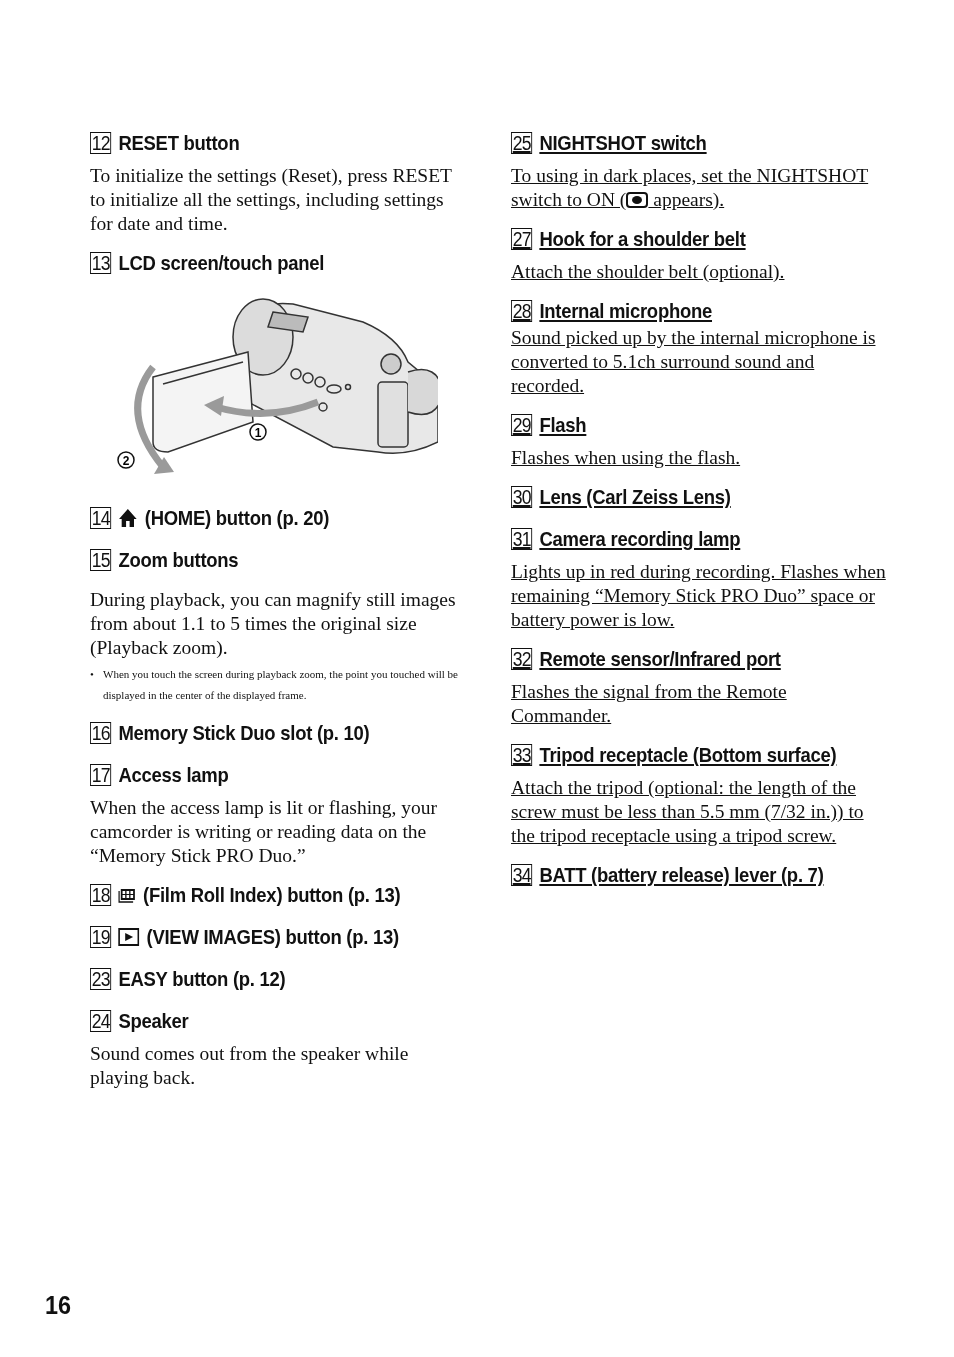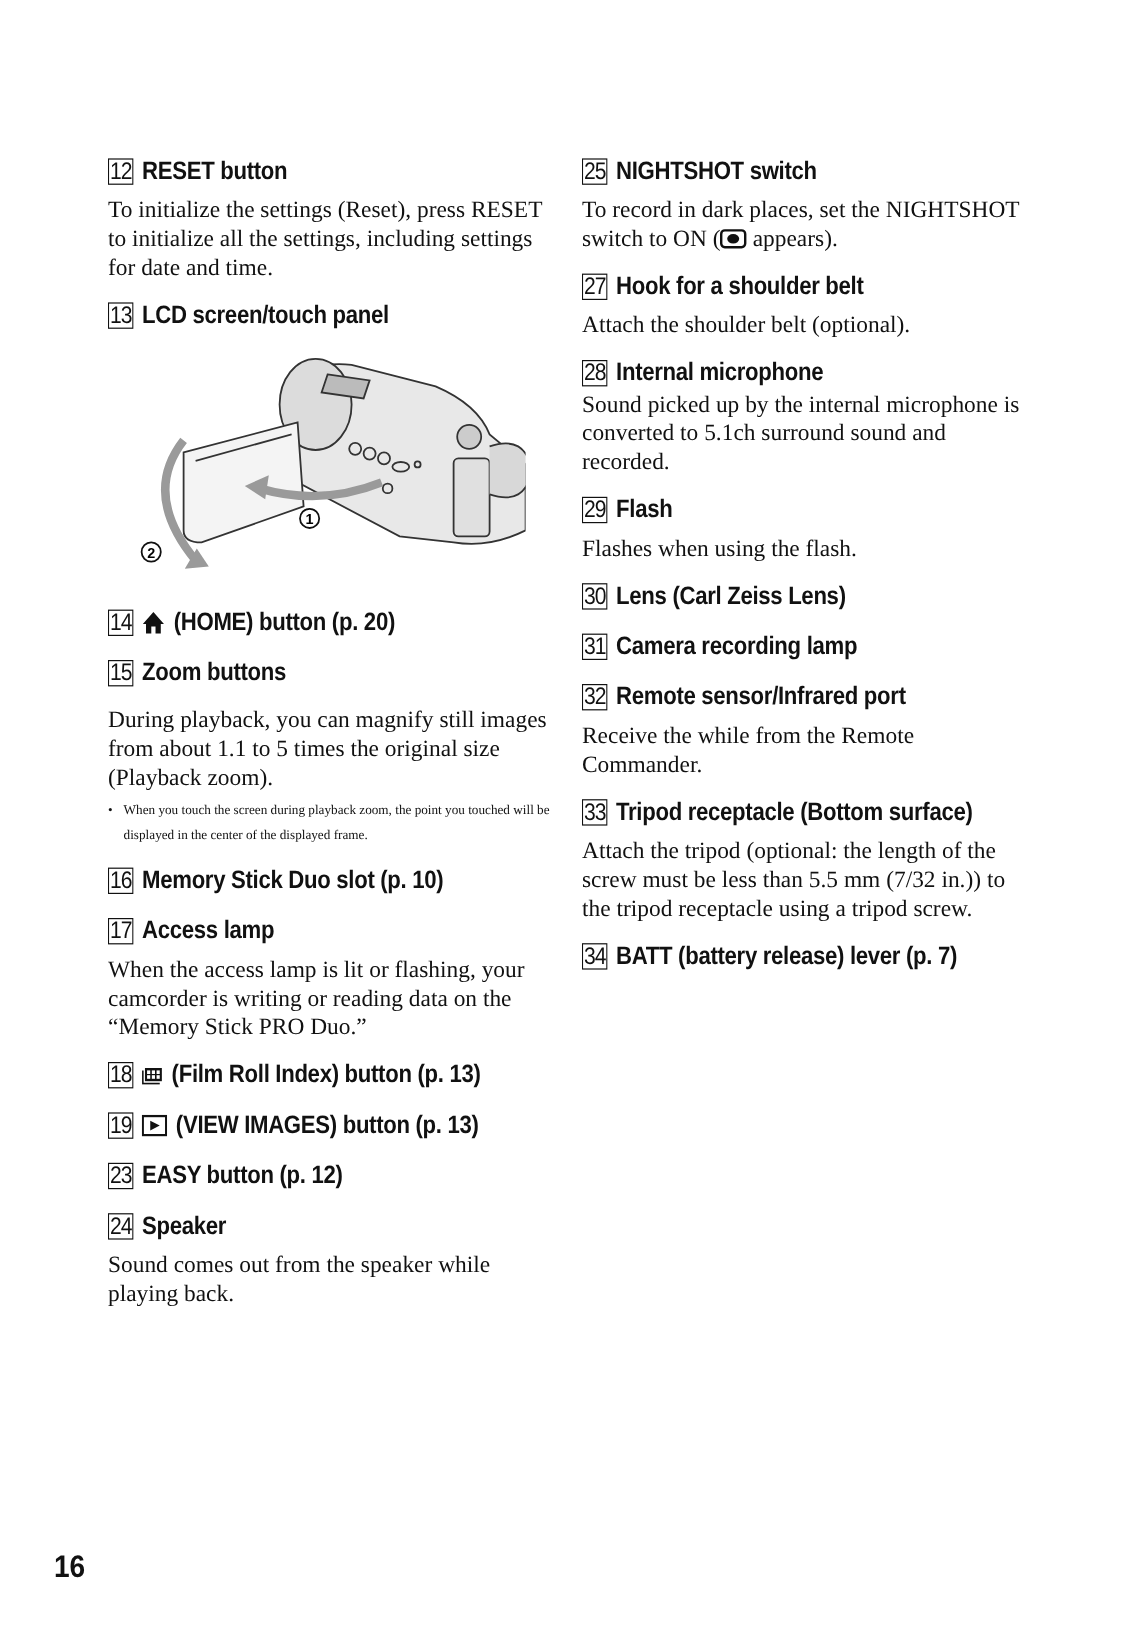--- a/index.html
+++ b/index.html
@@ -1,19 +1,19 @@
 <!DOCTYPE html>
 <html><head>
 <meta charset="utf-8">
 <style>
   html, body { margin: 0; padding: 0; background: #ffffff; }
   body { width: 954px; height: 1357px; position: relative; overflow: hidden; color: #111; }
   .col { position: absolute; top: 128px; }
   .col-left { left: 90px; width: 375px; }
-  .col-right { left: 485px; width: 380px; }
+  .col-right { left: 511px; width: 380px; text-decoration: underline; }
   .item { margin-bottom: 12px; }
   .head {
     font-family: "Liberation Sans", sans-serif; font-weight: bold;
     font-size: 21px; line-height: 30px; letter-spacing: -0.3px;
     transform: scaleX(0.88); transform-origin: left center; white-space: nowrap;
     display: flex; align-items: center;
   }
   .num {
     display: inline-block; border: 1px solid #111; font-weight: normal;
     font-size: 20px; line-height: 20px; padding: 0 1px; margin-right: 8px;
@@ -172,21 +172,21 @@
   </div>
 </div>
 
 <div class="col col-right">
 
   <div class="item">
     <div class="head">
         <span class="num">25</span>
         <span>NIGHTSHOT switch</span>
       </div>
-    <div class="body"><span>To record in dark places, set the NIGHTSHOT switch to ON (</span><span class="nightshot-icon"></span><span> appears).</span></div>
+    <div class="body"><span>To using in dark places, set the NIGHTSHOT switch to ON (</span><span class="nightshot-icon"></span><span> appears).</span></div>
   </div>
 
   <div class="item">
     <div class="head">
         <span class="num">27</span>
         <span>Hook for a shoulder belt</span>
       </div>
     <div class="body">Attach the shoulder belt (optional).</div>
   </div>
 
@@ -211,28 +211,29 @@
         <span class="num">30</span>
         <span>Lens (Carl Zeiss Lens)</span>
       </div>
   </div>
 
   <div class="item">
     <div class="head">
         <span class="num">31</span>
         <span>Camera recording lamp</span>
       </div>
+    <div class="body">Lights up in red during recording. Flashes when remaining “Memory Stick PRO Duo” space or battery power is low.</div>
   </div>
 
   <div class="item">
     <div class="head">
         <span class="num">32</span>
         <span>Remote sensor/Infrared port</span>
       </div>
-    <div class="body">Receive the while from the Remote Commander.</div>
+    <div class="body">Flashes the signal from the Remote Commander.</div>
   </div>
 
   <div class="item">
     <div class="head">
         <span class="num">33</span>
         <span>Tripod receptacle (Bottom surface)</span>
       </div>
     <div class="body">Attach the tripod (optional: the length of the screw must be less than 5.5 mm (7/32 in.)) to the tripod receptacle using a tripod screw.</div>
   </div>
 

